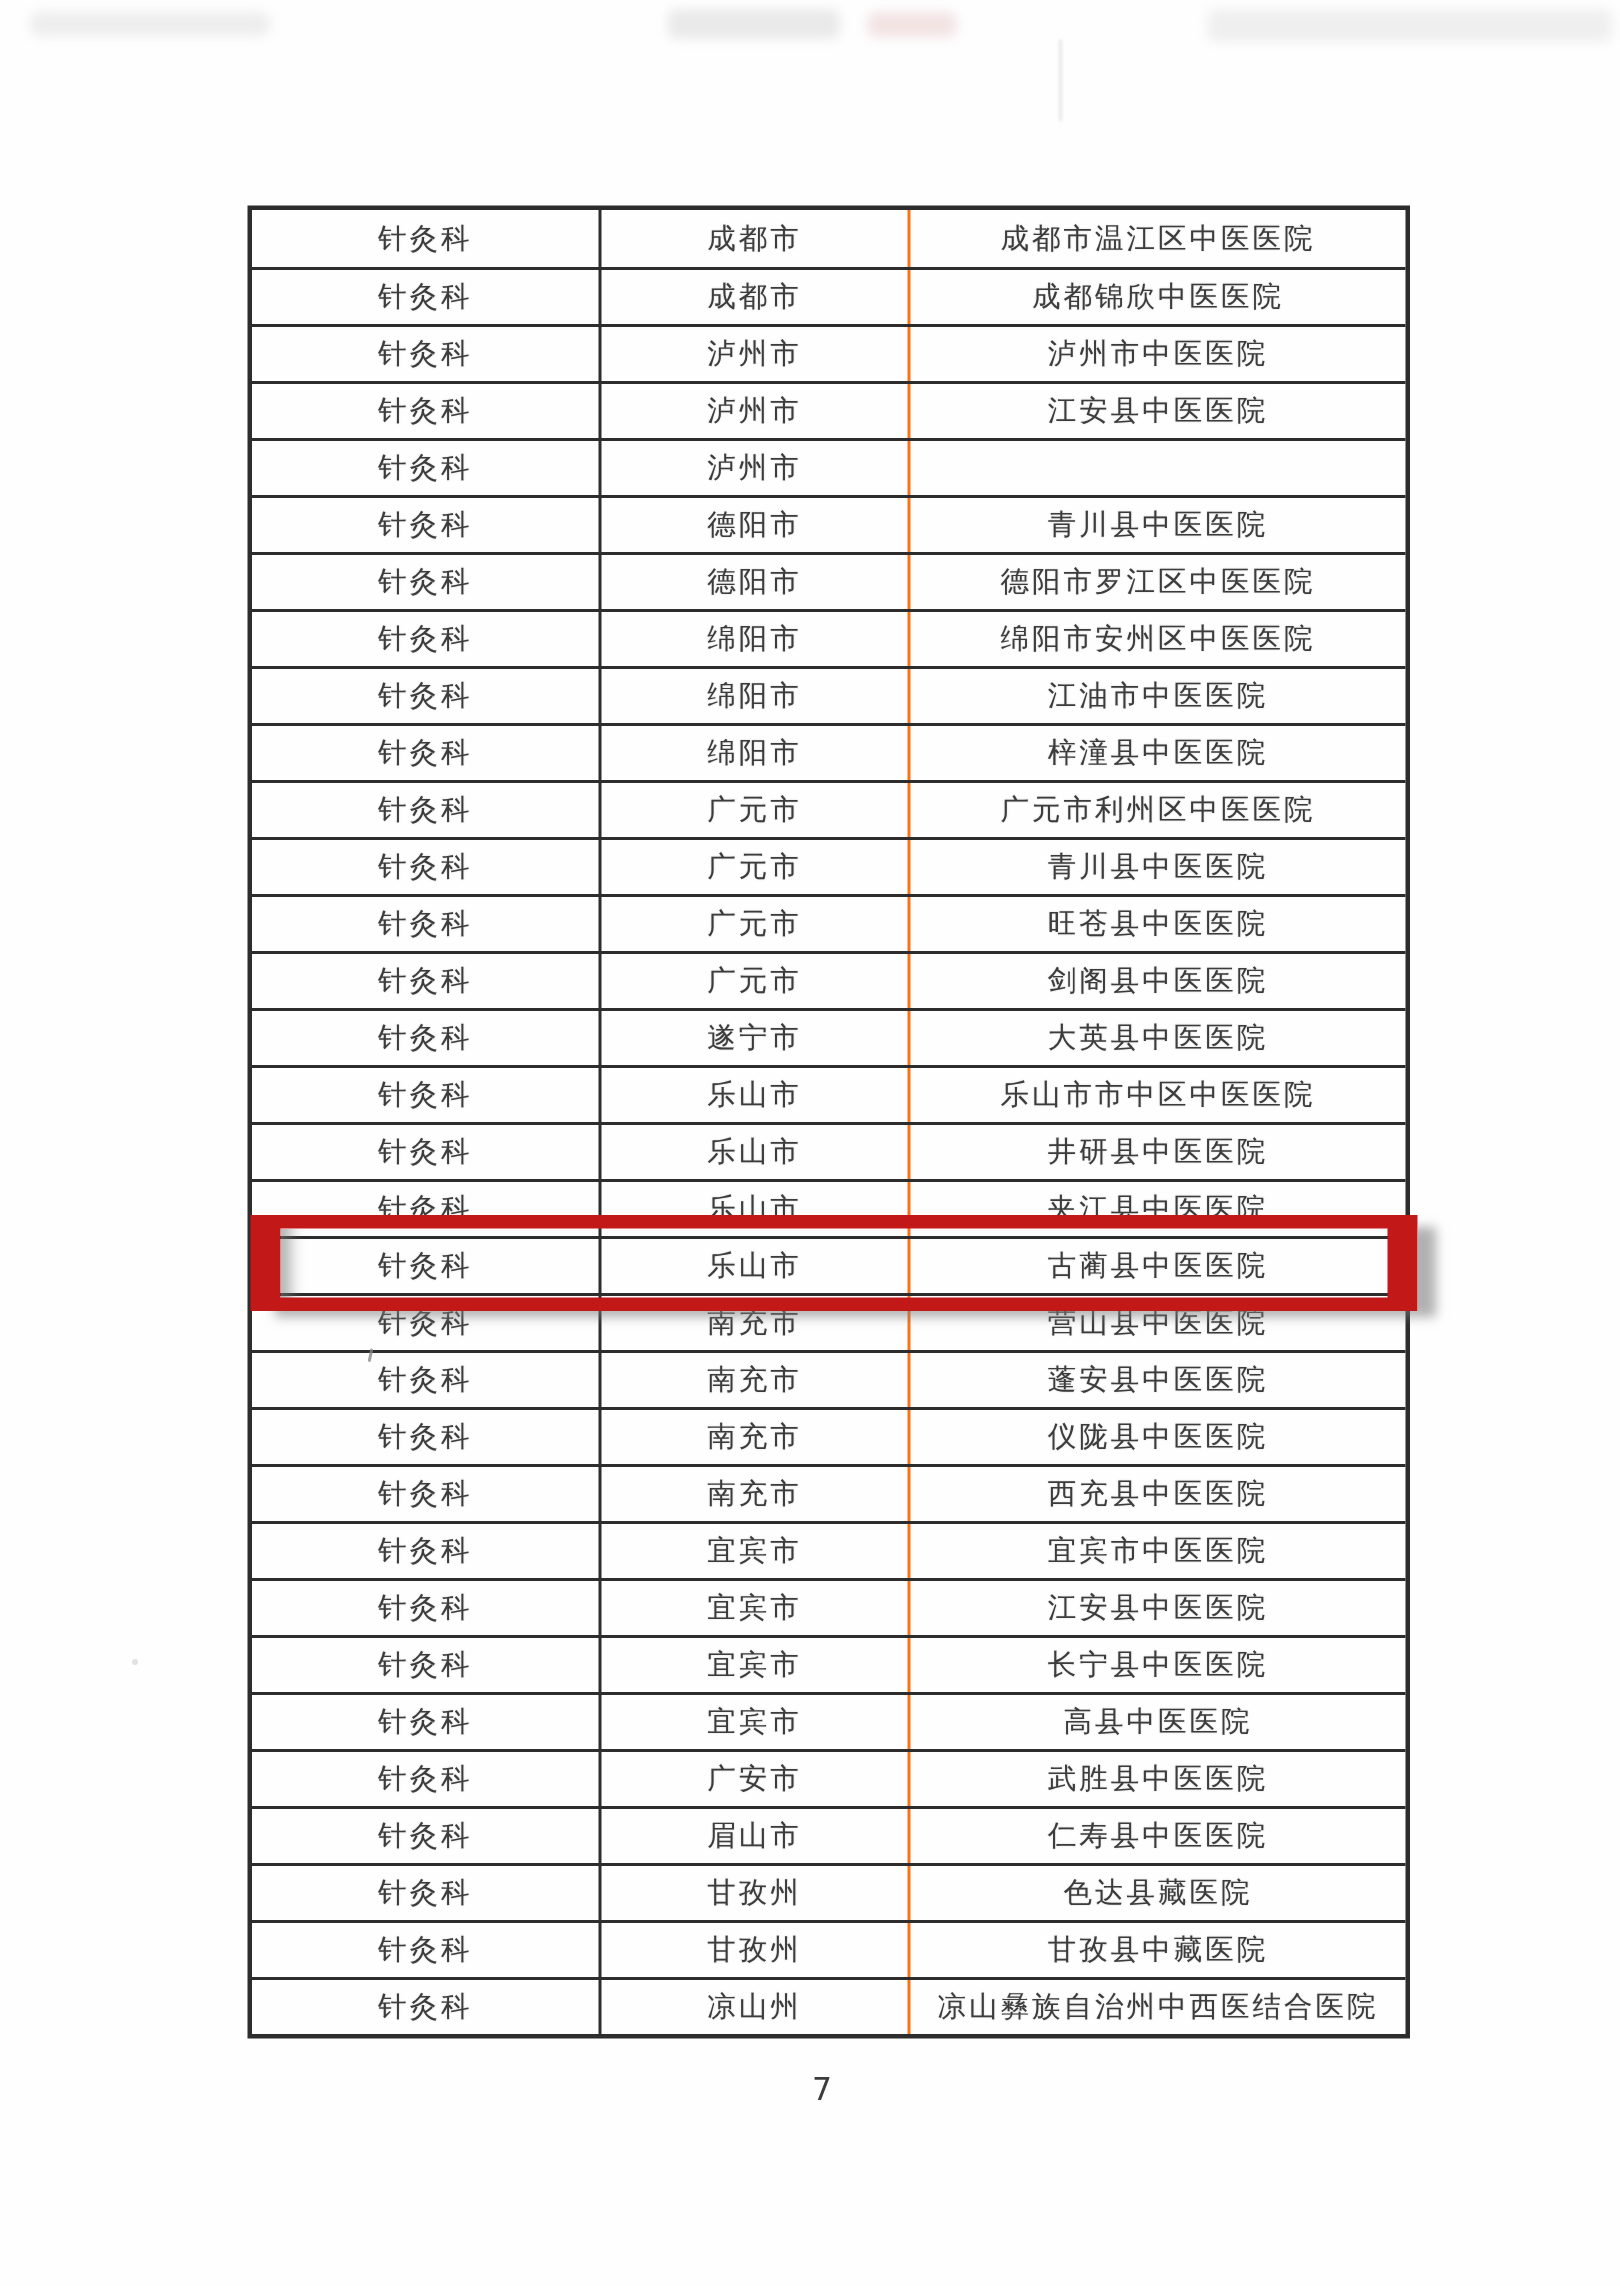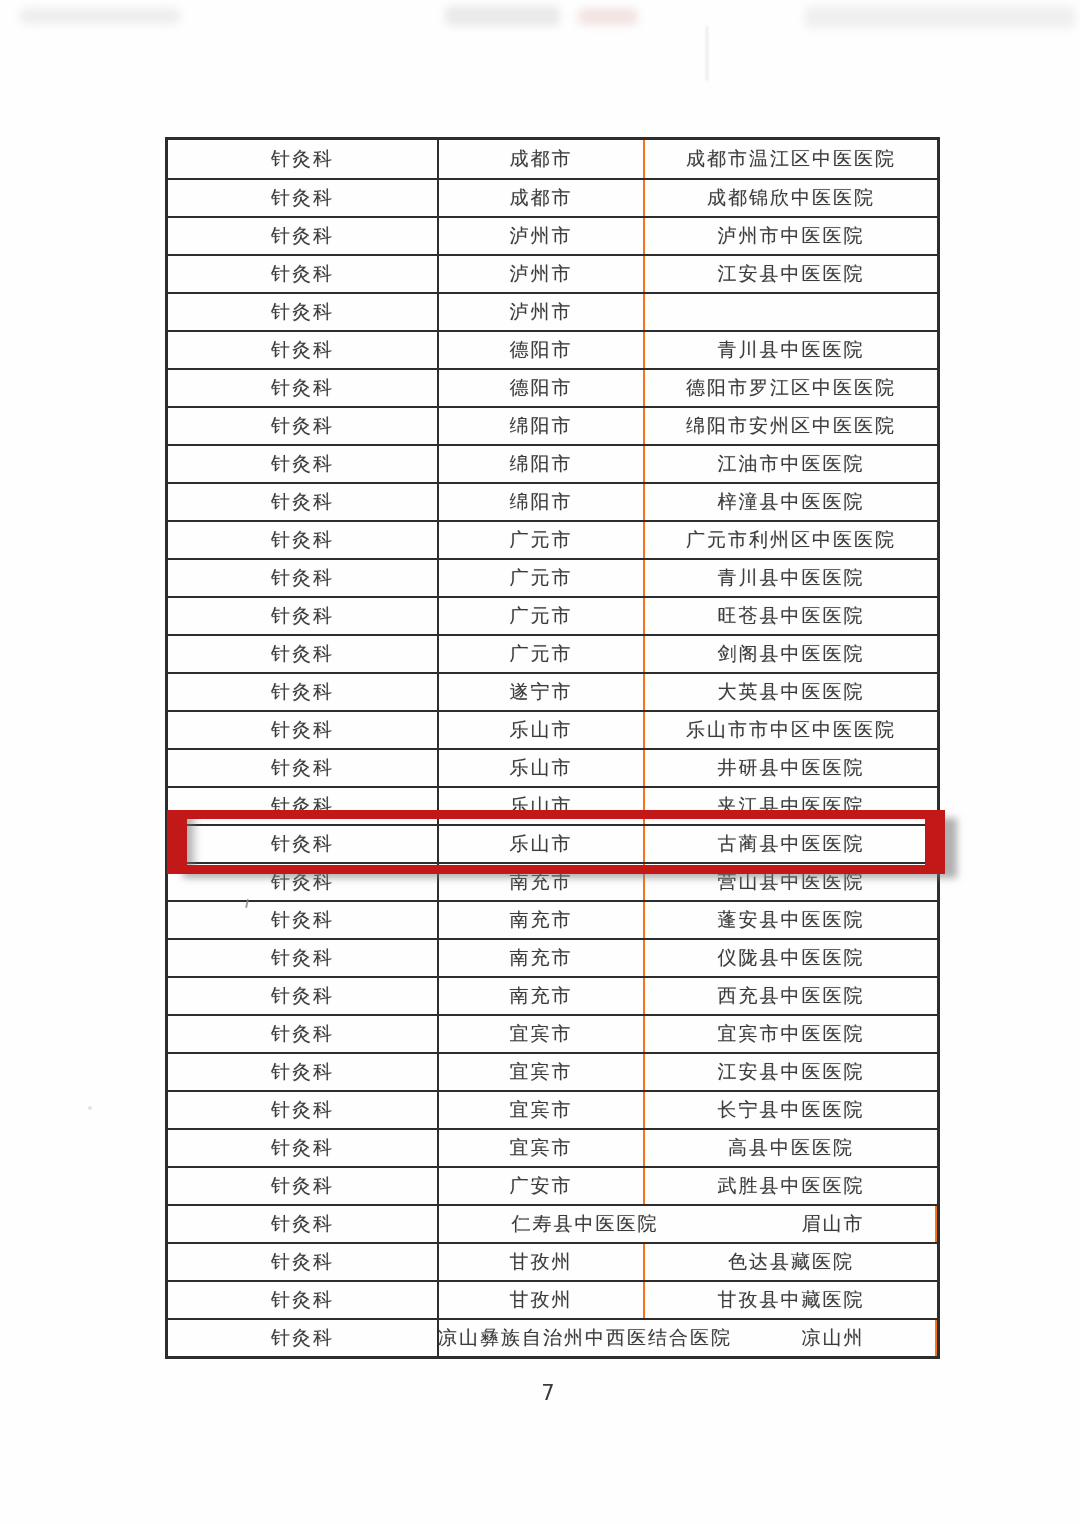--- a/index.html
+++ b/index.html
@@ -44,21 +44,21 @@
     display: flex;
     align-items: center;
     justify-content: center;
     color: #3c3c3c;
     font-size: 19px;
     letter-spacing: 2px;
     text-shadow: 0 0 1px rgba(70,70,70,0.35);
     white-space: nowrap;
     overflow: hidden;
   }
-  .t-cell.c1 { width: 271px; border-right: 2px solid #2d2d2d; }
+  .t-cell.c1 { width: 233px; border-right: 2px solid #2d2d2d; }
   .t-cell.c2 { width: 206px; border-right: 2px solid #f97316; }
   .t-cell.c3 { flex: 1; text-align: right; }
 
   
   .highlight-box {
     position: absolute;
     left: 167px; top: 810px;
     width: 778px; height: 64px;
     border-style: solid;
     border-color: #c21818;
@@ -243,37 +243,37 @@
           <div class="t-cell c2">宜宾市</div>
           <div class="t-cell c3">高县中医医院</div>
         </div>
         <div class="t-row">
           <div class="t-cell c1">针灸科</div>
           <div class="t-cell c2">广安市</div>
           <div class="t-cell c3">武胜县中医医院</div>
         </div>
         <div class="t-row">
           <div class="t-cell c1">针灸科</div>
+          <div class="t-cell c2">眉山市</div>
           <div class="t-cell c3">仁寿县中医医院</div>
-          <div class="t-cell c2">眉山市</div>
         </div>
         <div class="t-row">
           <div class="t-cell c1">针灸科</div>
           <div class="t-cell c2">甘孜州</div>
           <div class="t-cell c3">色达县藏医院</div>
         </div>
         <div class="t-row">
           <div class="t-cell c1">针灸科</div>
           <div class="t-cell c2">甘孜州</div>
           <div class="t-cell c3">甘孜县中藏医院</div>
         </div>
         <div class="t-row">
           <div class="t-cell c1">针灸科</div>
+          <div class="t-cell c2">凉山州</div>
           <div class="t-cell c3">凉山彝族自治州中西医结合医院</div>
-          <div class="t-cell c2">凉山州</div>
         </div>
       </div>
   </div>
 
   <div class="highlight-box" style="border-color: rgb(194, 24, 24);"></div>
 
   <div class="speck"></div>
   <div class="speck2"></div>
 
   <div class="page-number">7</div>

